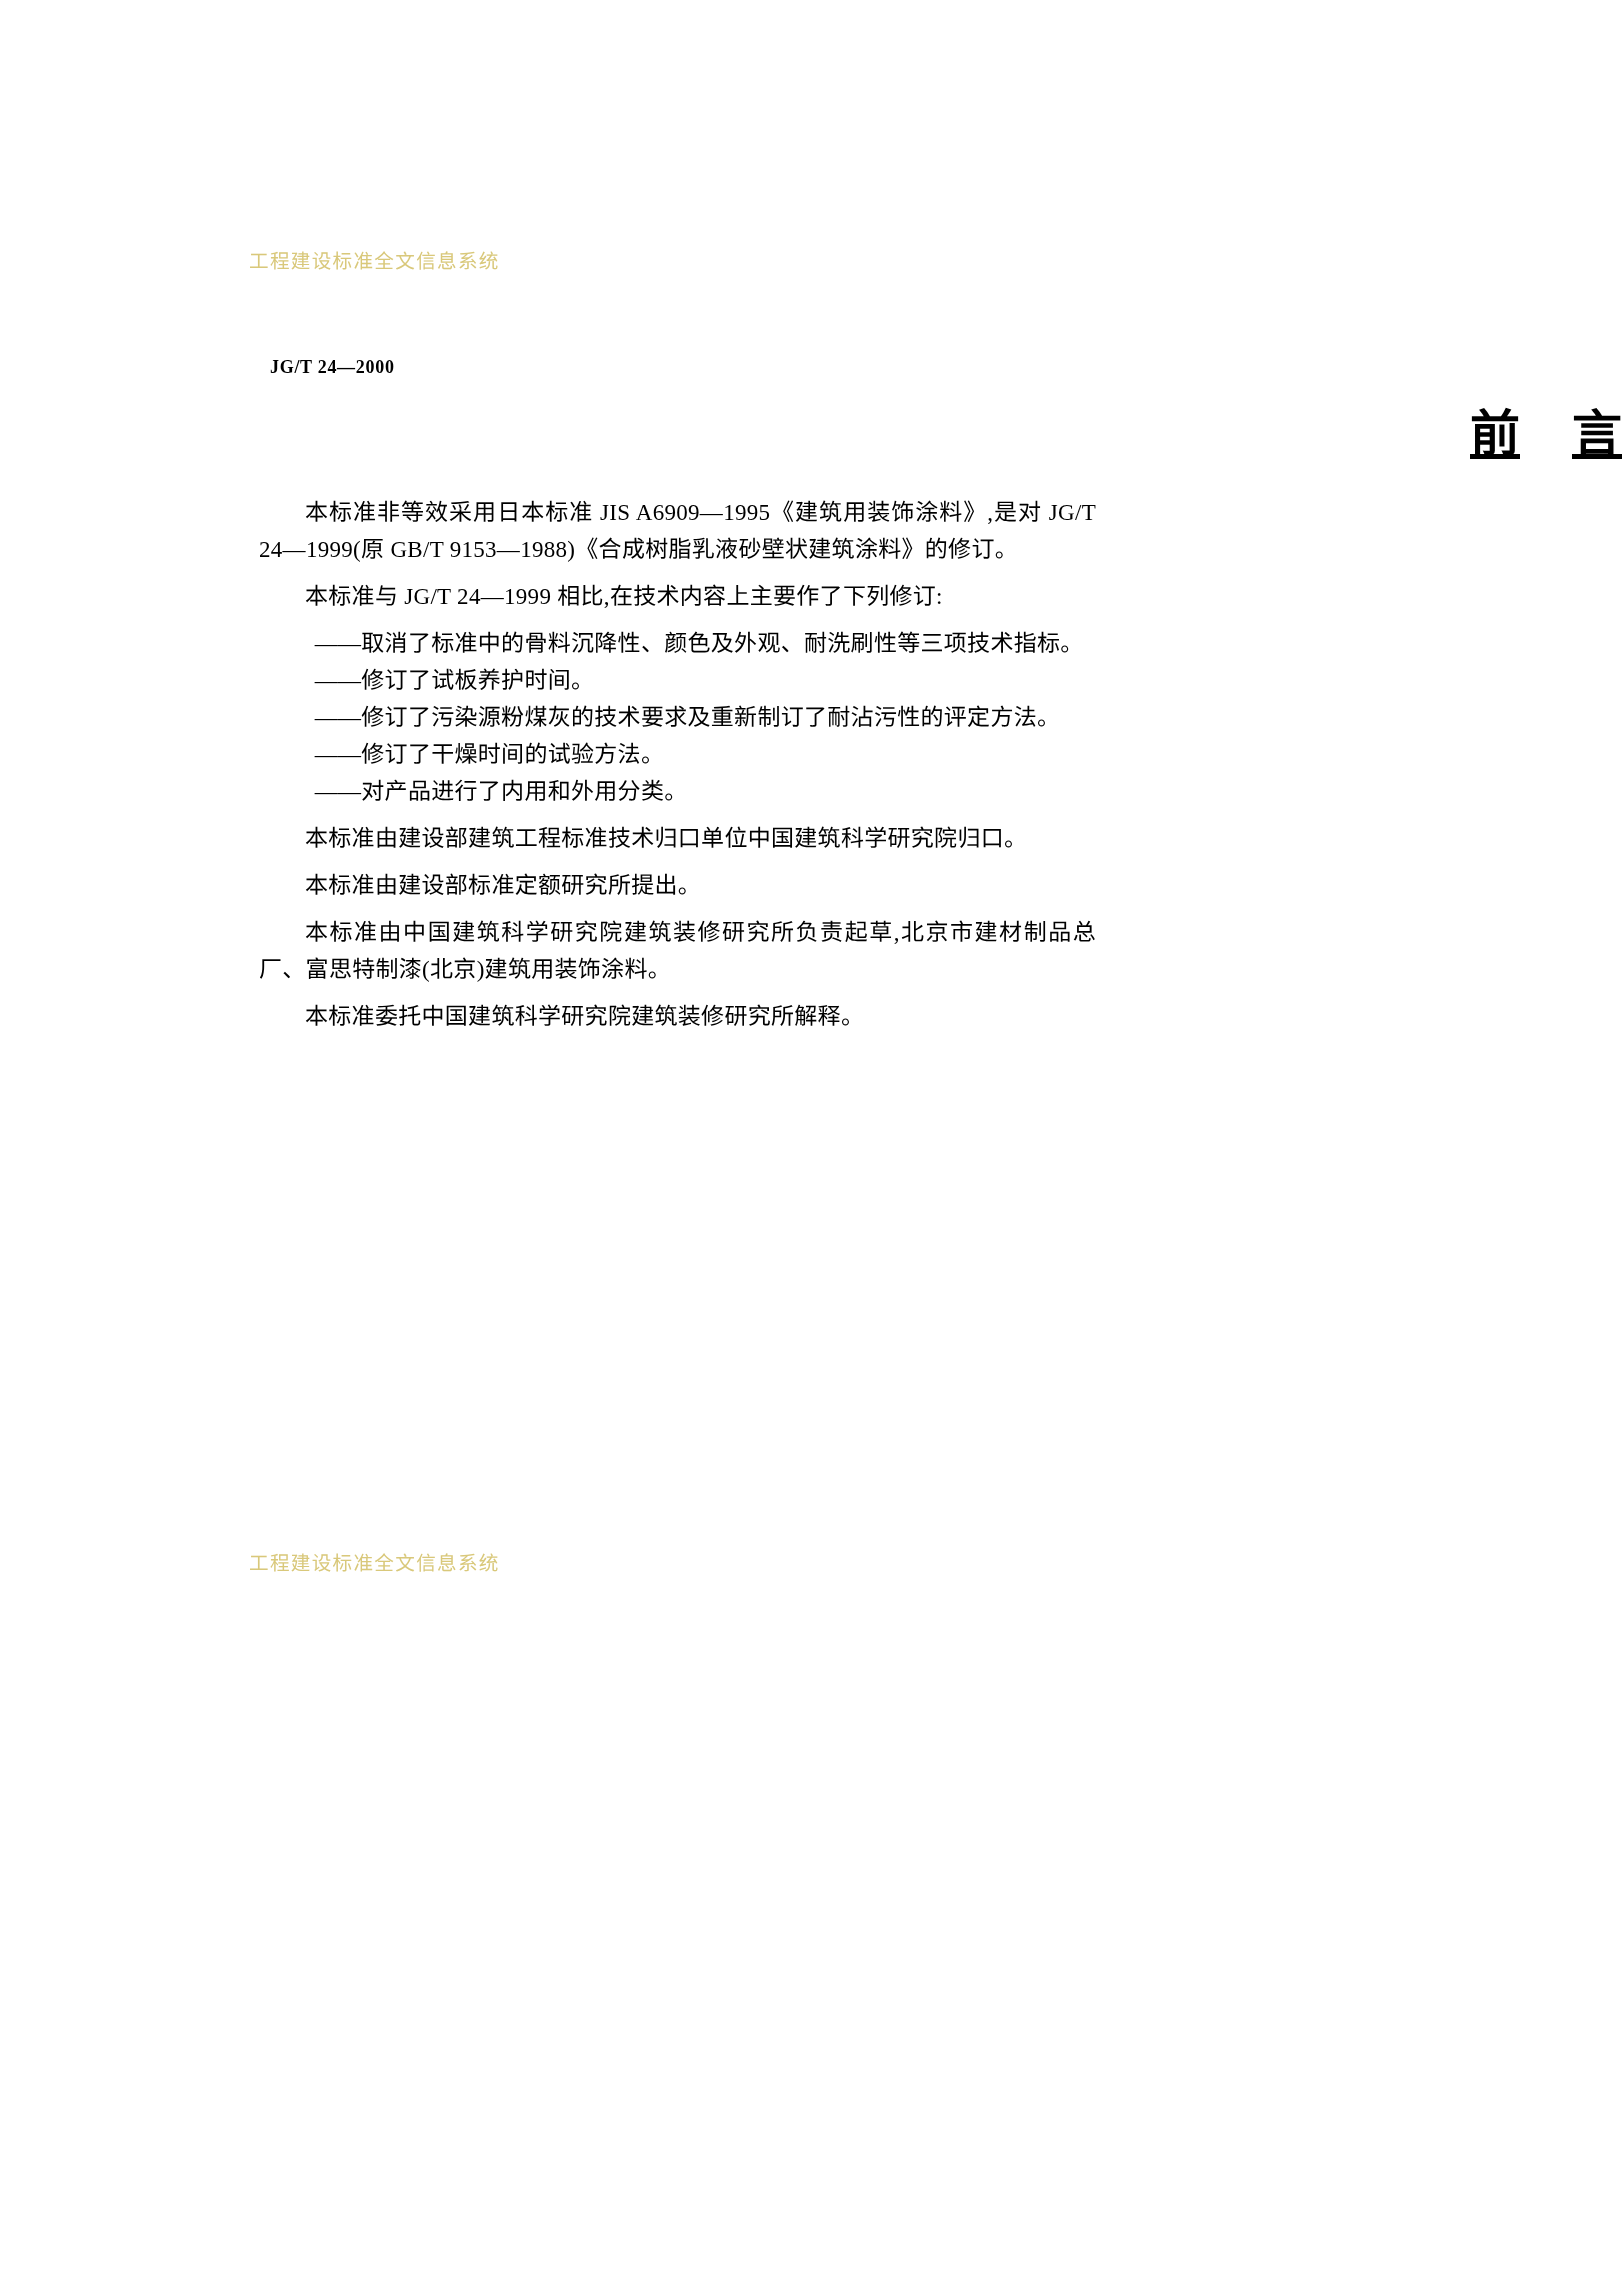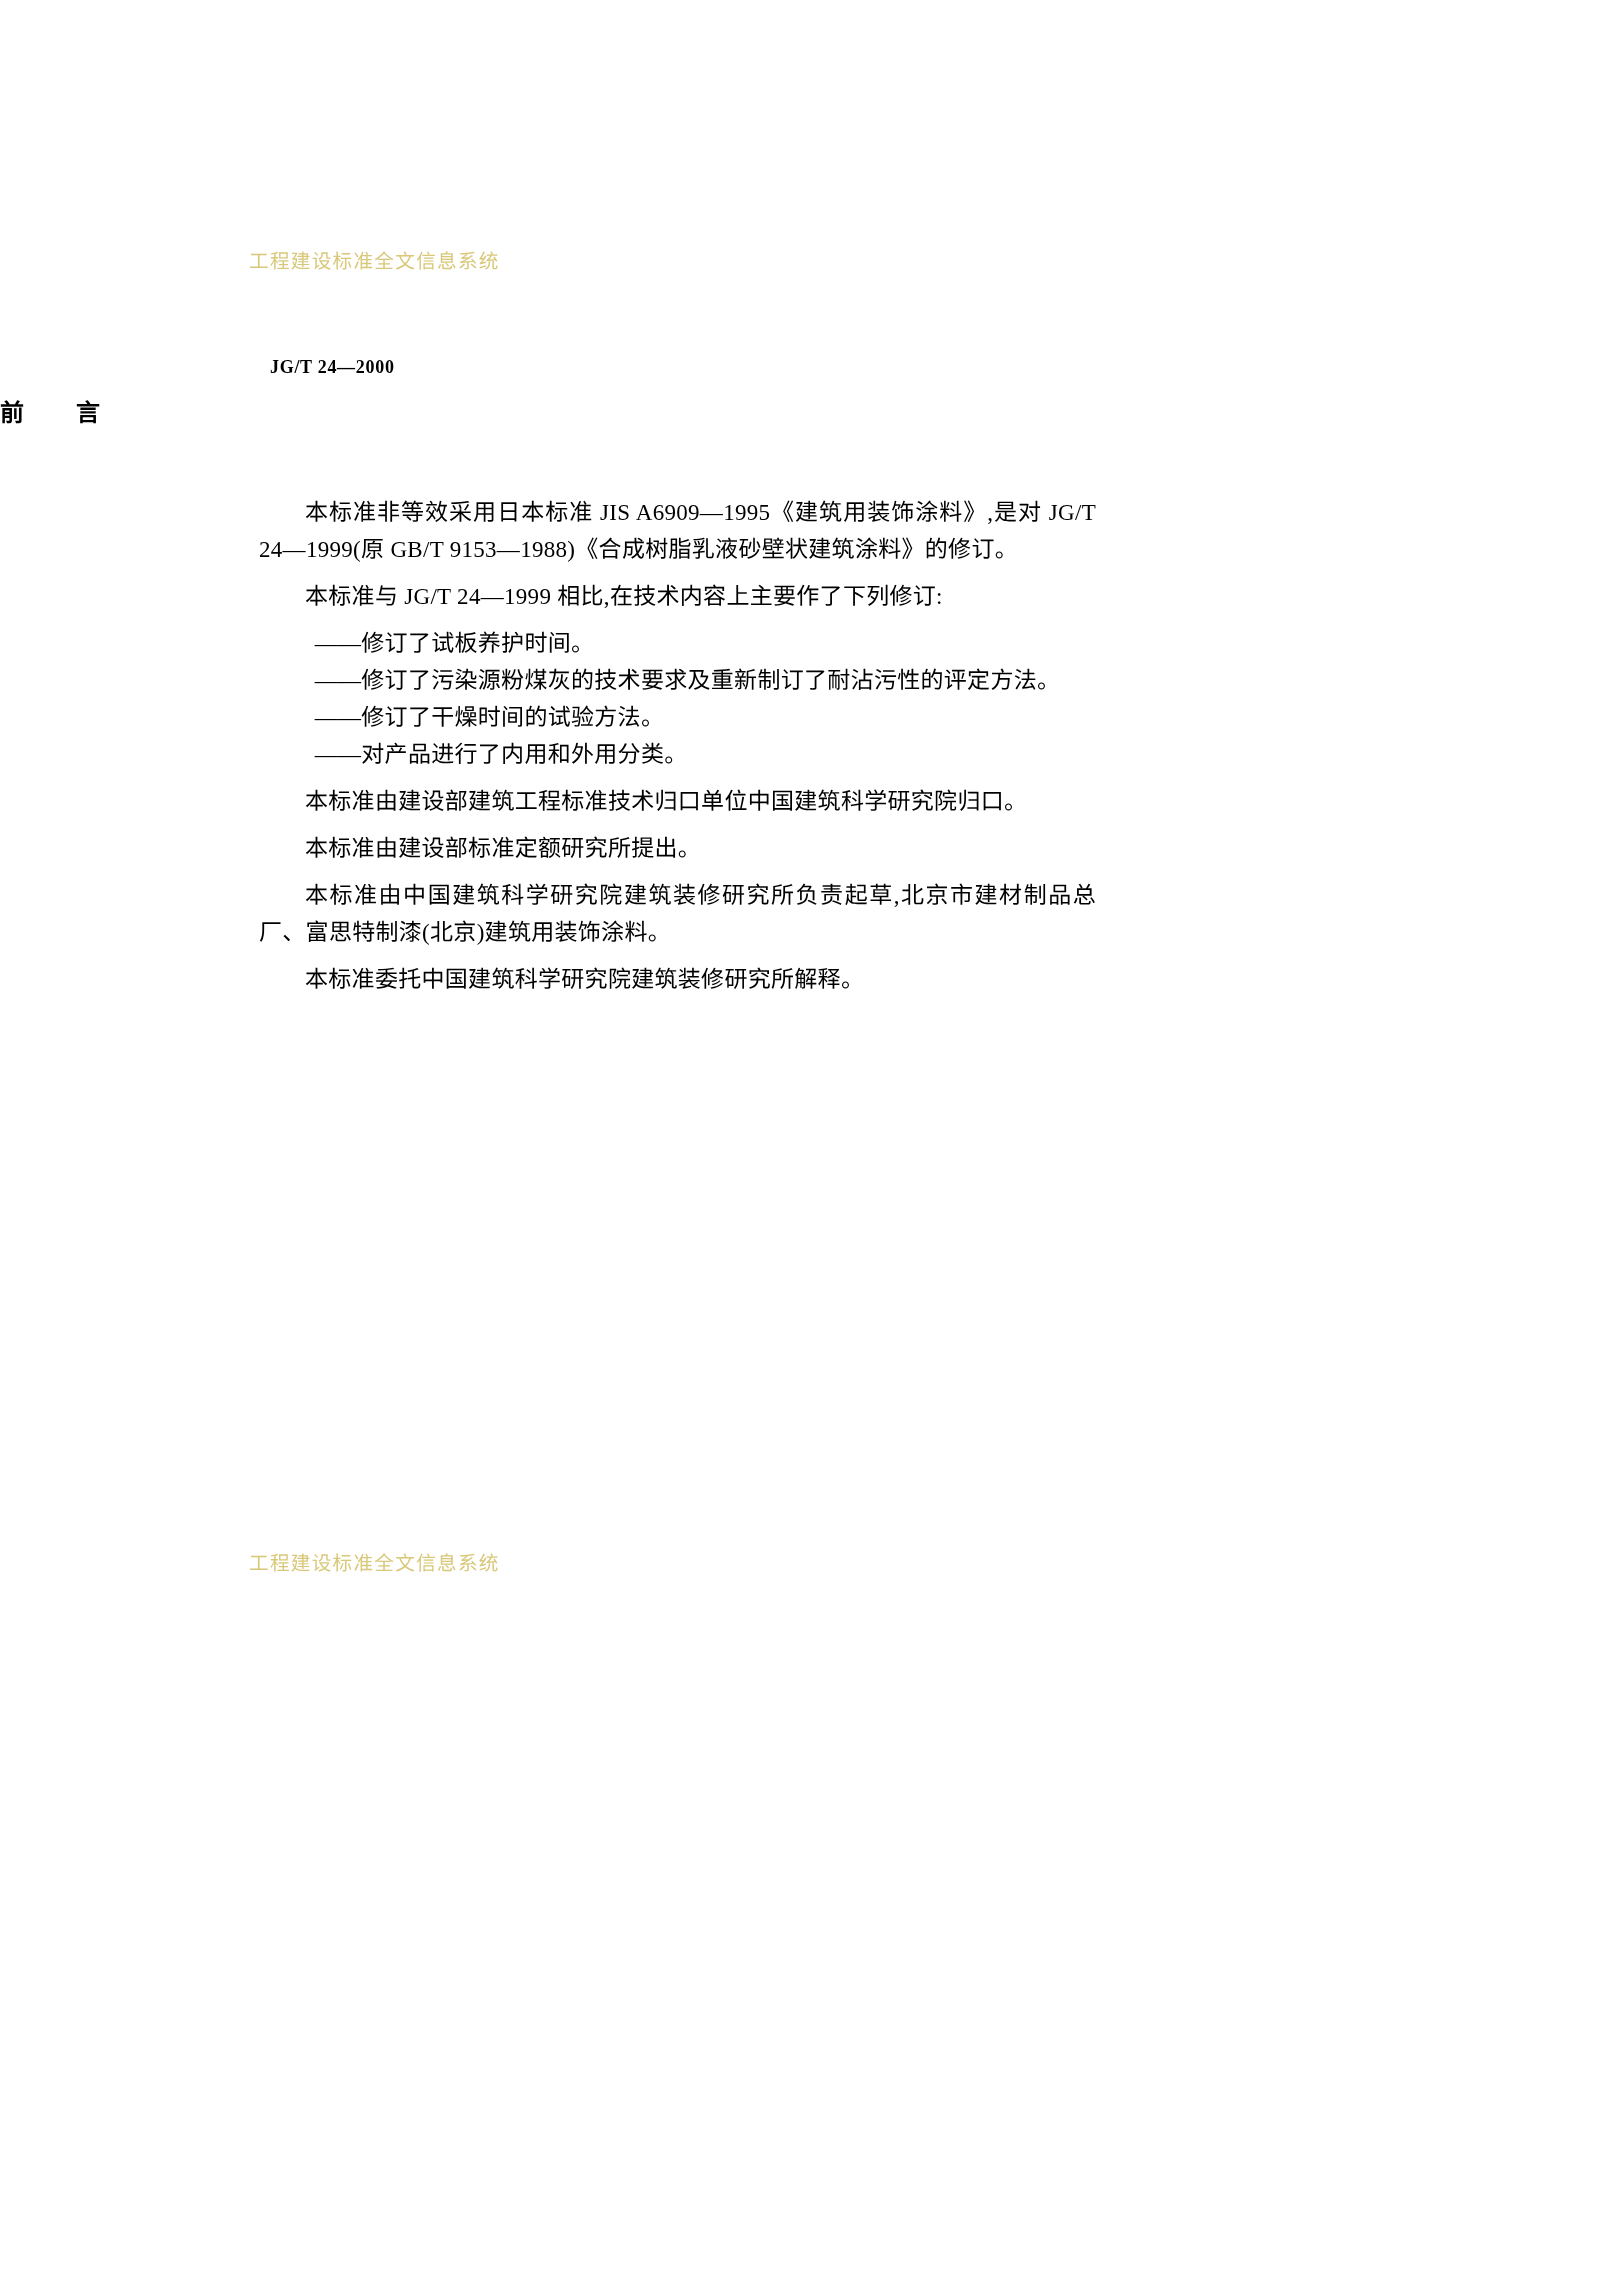--- a/index.html
+++ b/index.html
@@ -46,25 +46,26 @@
     letter-spacing: 0.7px;
     white-space: nowrap;
   }
 
   
   .doc-title {
     position: absolute;
     left: 0;
     top: 393px;
     width: 1622px;
-    text-align: left;
+    text-align: right;
     font-family: "DejaVu Serif", "Liberation Serif", serif;
     font-weight: bold;
-    font-size: 24px;
+    font-size: 50px;
     letter-spacing: 0px;
+    text-decoration: underline;
   }
   .doc-title .gap { display: inline-block; width: 52px; }
 
   
   .body-block {
     position: absolute;
     left: 249px;
     top: 484px;
     width: 857px;
     font-size: 23px;
@@ -93,20 +94,21 @@
 
   <div class="std-no">JG/T 24—2000</div>
 
   <div class="doc-title">
     <span>前</span><span class="gap"></span><span>言</span>
   </div>
 
   <div class="body-block" id="body-block">
       <p class="p-indent">本标准非等效采用日本标准 JIS A6909—1995《建筑用装饰涂料》,是对 JG/T 24—1999(原 GB/T 9153—1988)《合成树脂乳液砂壁状建筑涂料》的修订。</p>
       <p class="p-indent">本标准与 JG/T 24—1999 相比,在技术内容上主要作了下列修订:</p>
+      <p class="dash-item">——取消了标准中的骨料沉降性、颜色及外观、耐洗刷性等三项技术指标。</p>
       <p class="dash-item">——修订了试板养护时间。</p>
       <p class="dash-item">——修订了污染源粉煤灰的技术要求及重新制订了耐沾污性的评定方法。</p>
       <p class="dash-item">——修订了干燥时间的试验方法。</p>
       <p class="dash-item">——对产品进行了内用和外用分类。</p>
       <p class="p-indent">本标准由建设部建筑工程标准技术归口单位中国建筑科学研究院归口。</p>
       <p class="p-indent">本标准由建设部标准定额研究所提出。</p>
       <p class="p-indent">本标准由中国建筑科学研究院建筑装修研究所负责起草,北京市建材制品总厂、富思特制漆(北京)建筑用装饰涂料。</p>
       <p class="p-indent">本标准委托中国建筑科学研究院建筑装修研究所解释。</p>
     </div>
 

